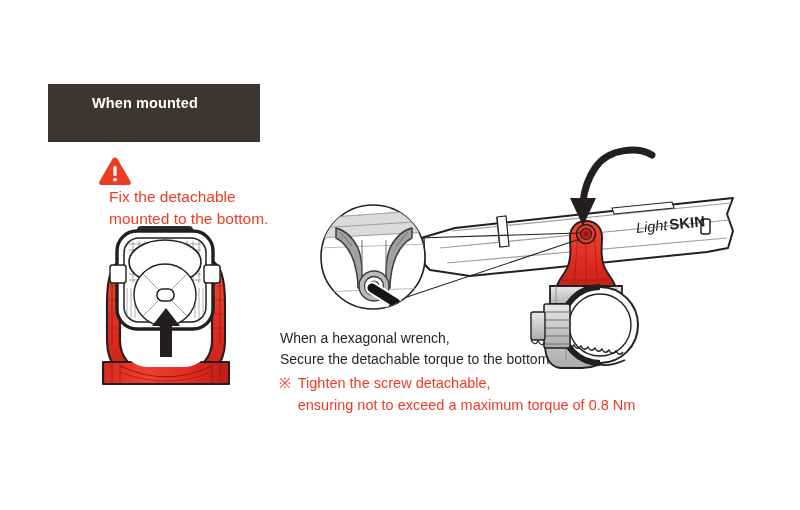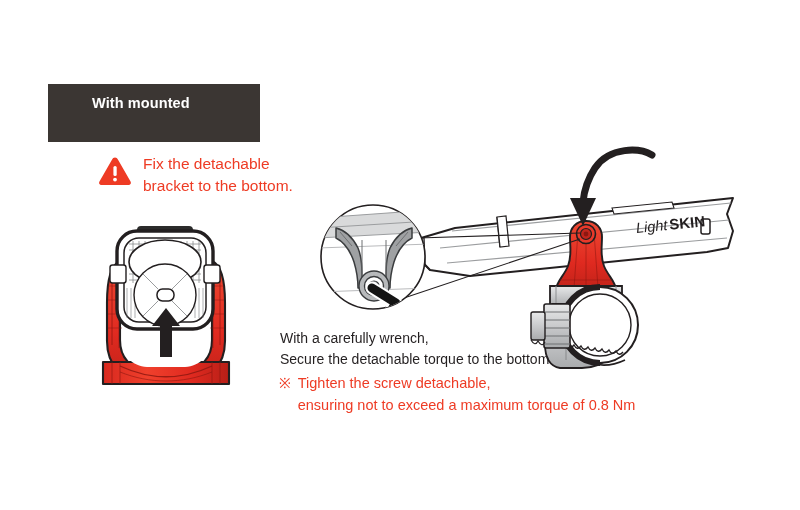--- a/index.html
+++ b/index.html
@@ -36,20 +36,21 @@
     letter-spacing: 0.1px;
     white-space: nowrap;
   }
   
   #warning-row {
     position: absolute;
     left: 98px;
     top: 153px;
     display: flex;
     align-items: flex-start;
+    flex-direction: column;
   }
   #warning-triangle {
     width: 34px;
     height: 30px;
     margin-top: 3px;
     flex: none;
   }
   #warning-text {
     margin-left: 11px;
     color: #ee3b24;
@@ -317,40 +318,40 @@
         </g>
       </g>
     </g>
   </svg>
 
   <div style="position:absolute; left:636px; top:219px; transform:rotate(-5.5deg); transform-origin:left center;">
     <span style="font-style:italic; font-size:14.5px; color:#231f20;">Light</span><span style="font-weight:bold; font-size:15px; color:#231f20; margin-left:2px;">SKIN</span>
   </div>
 
   <div id="header-banner">
-    <div class="line">With mounted</div>
+    <div class="line">When mounted</div>
   </div>
 
   <div id="warning-row">
     <svg id="warning-triangle" viewBox="0 0 34 30">
       <path d="M17 1.5 C18.4 1.5 19.3 2.3 19.9 3.4
                L32.4 25.3 C33.6 27.4 32.5 29 30.2 29
                L3.8 29 C1.5 29 0.4 27.4 1.6 25.3
                L14.1 3.4 C14.7 2.3 15.6 1.5 17 1.5 Z" fill="#ee3b24"></path>
       <rect x="15.4" y="10" width="3.3" height="10" rx="1.6" fill="#ffffff"></rect>
       <circle cx="17" cy="23.6" r="1.9" fill="#ffffff"></circle>
     </svg>
     <div id="warning-text">
       <div>Fix the detachable</div>
-      <div>bracket to the bottom.</div>
+      <div>mounted to the bottom.</div>
     </div>
   </div>
 
   <div id="instruction-text">
-    <div>With a carefully wrench,</div>
+    <div>When a hexagonal wrench,</div>
     <div>Secure the detachable torque to the bottom</div>
   </div>
 
   <div id="torque-note">
     <span class="mark">※</span>
     <span class="body">
       <div>Tighten the screw detachable,</div>
       <div>ensuring not to exceed a maximum torque of 0.8 Nm</div>
     </span>
   </div>

